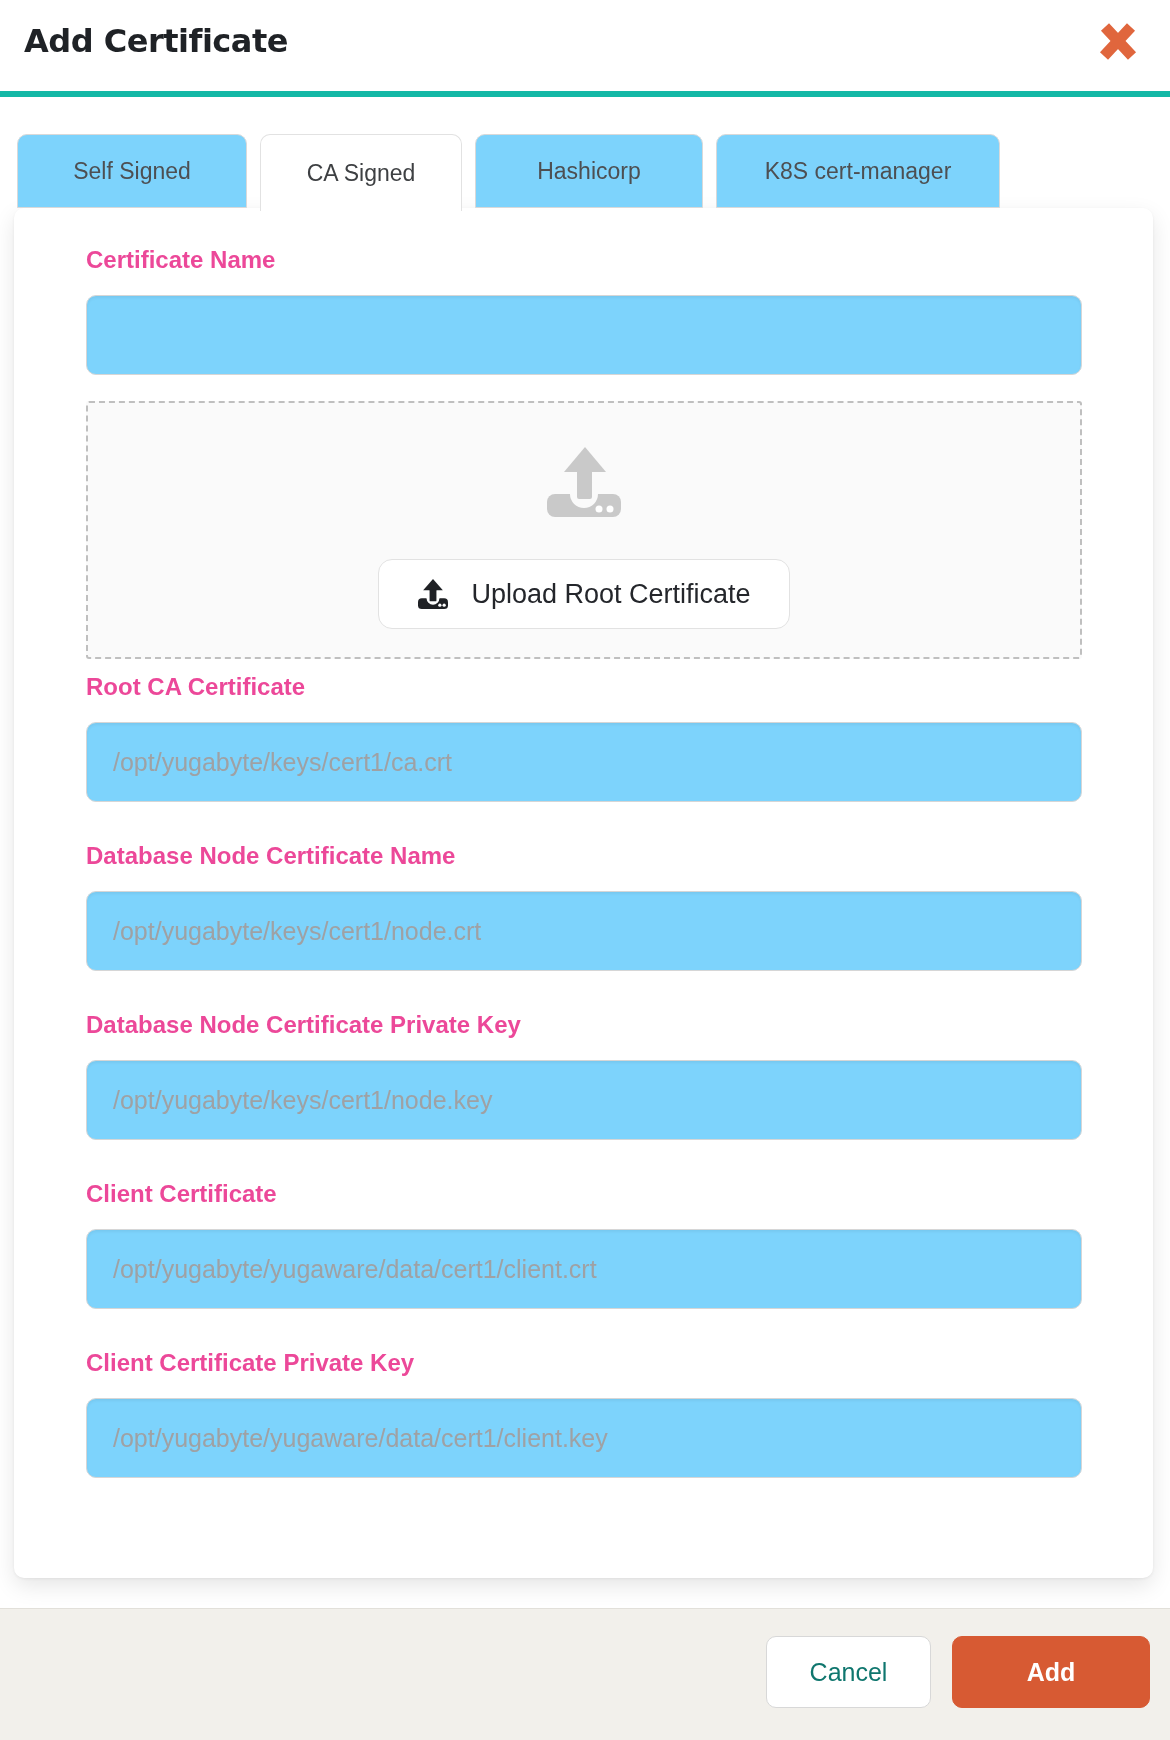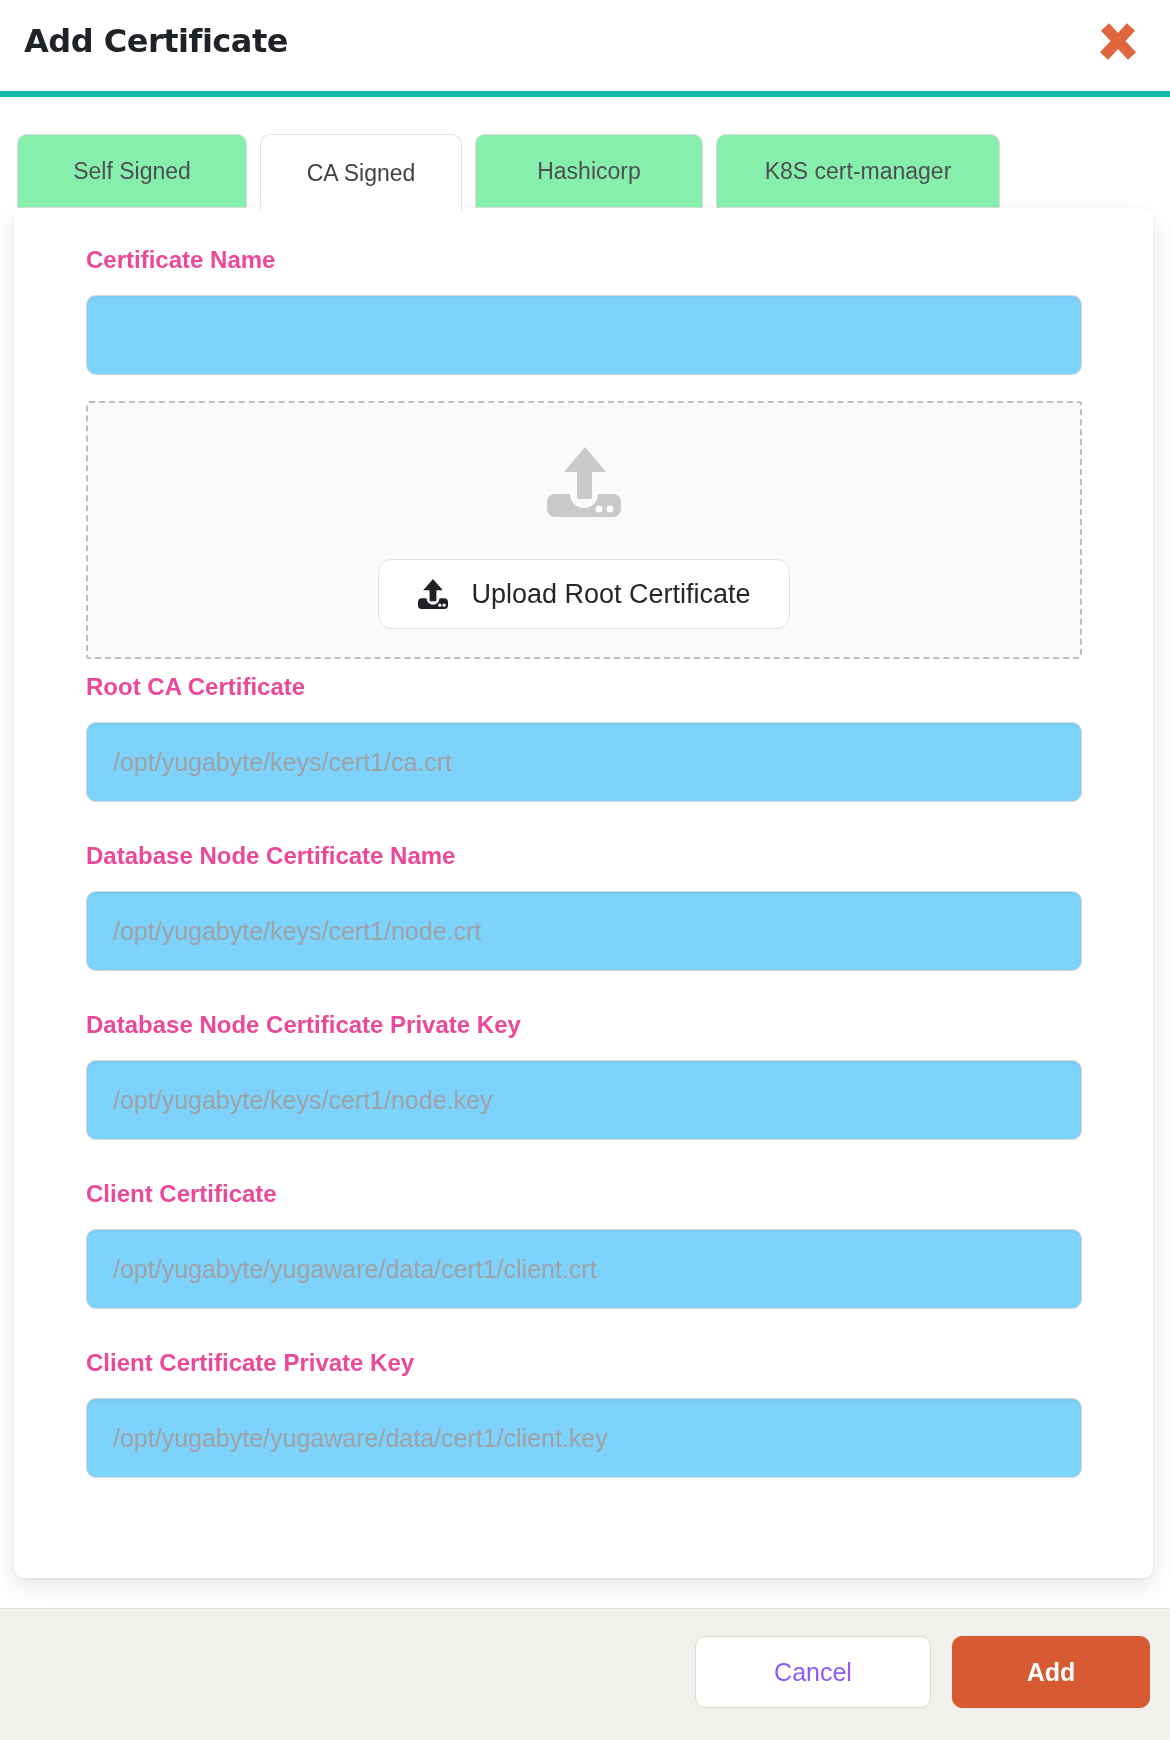--- a/index.html
+++ b/index.html
@@ -46,21 +46,21 @@
     margin: 37px 0 0 17px;
     position: relative;
     z-index: 2;
     flex: 0 0 74px;
   }
   .tab {
     height: 74px;
     display: flex;
     align-items: center;
     justify-content: center;
-    background: #86efac;
+    background: #7dd3fc;
     border: 1px solid #d9d9d9;
     border-radius: 10px 10px 0 0;
     font-size: 23px;
     color: #4d4f52;
     cursor: pointer;
   }
   .tab:nth-child(1) { width: 230px; }
   .tab:nth-child(2) { width: 202px; }
   .tab:nth-child(3) { width: 228px; }
   .tab:nth-child(4) { width: 284px; }
@@ -154,24 +154,24 @@
     height: 72px;
     border-radius: 10px;
     font-family: "Liberation Sans", sans-serif;
     font-size: 25px;
     cursor: pointer;
     display: inline-flex;
     align-items: center;
     justify-content: center;
   }
   .btn-cancel {
-    width: 236px;
+    width: 165px;
     background: #ffffff;
     border: 1px solid #d8d8d8;
-    color: #8b5cf6;
+    color: #0f766e;
   }
   .btn-add {
     width: 198px;
     background: #d75a33;
     border: 1px solid #d75a33;
     color: #ffffff;
     font-weight: bold;
   }
 </style>
 </head>

